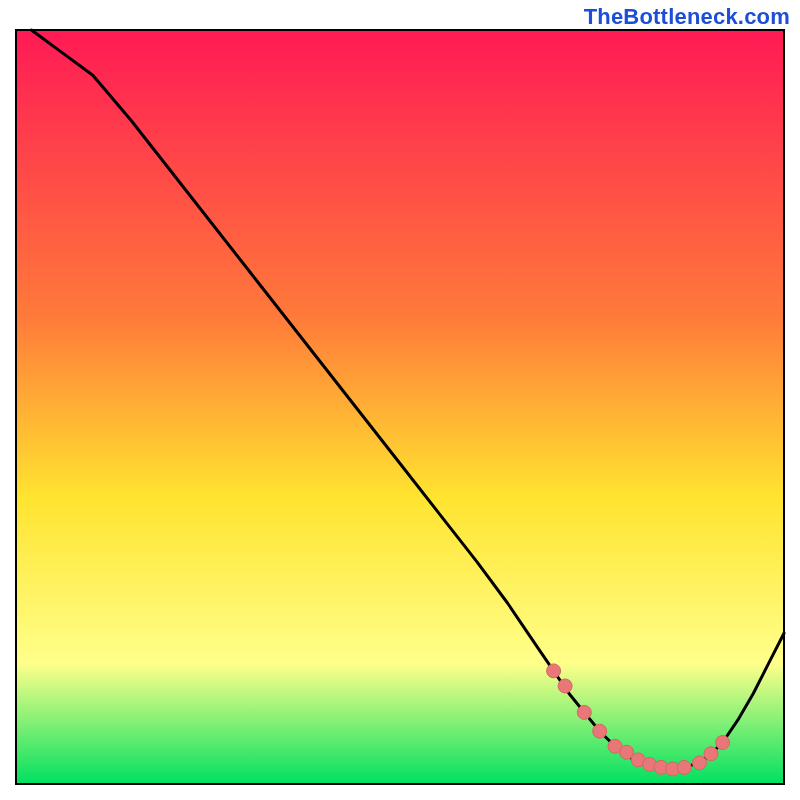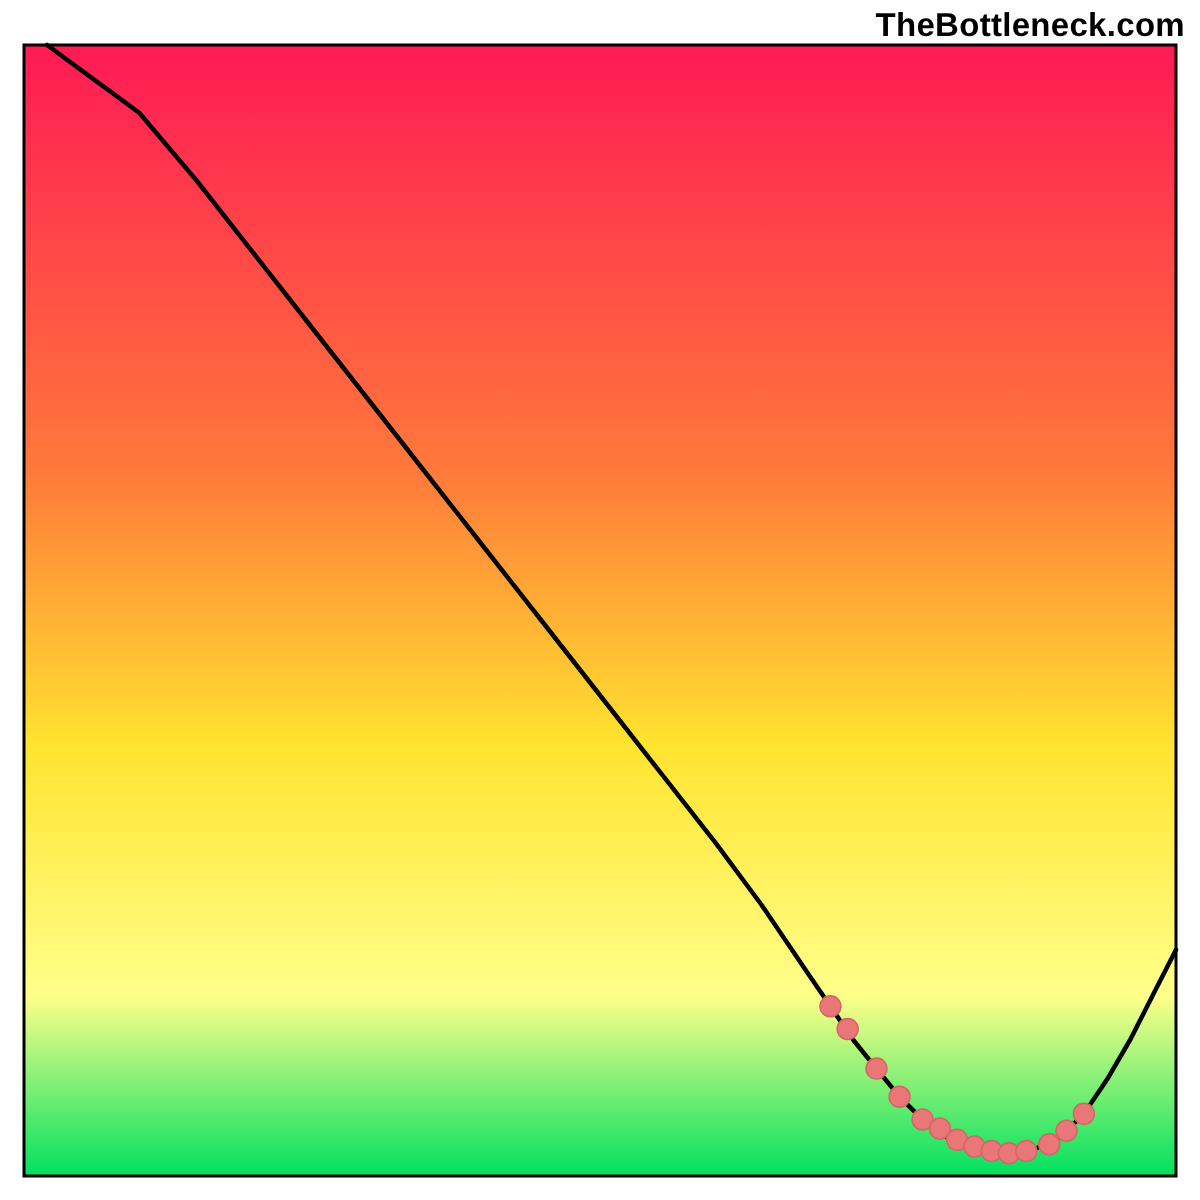--- a/index.html
+++ b/index.html
@@ -15,21 +15,21 @@
     position: relative;
     width: 800px;
     height: 800px;
   }
   .watermark {
     position: absolute;
     top: 4px;
     right: 10px;
     font-size: 22px;
     font-weight: 600;
-    color: #000000;
+    color: #1d4ed8;
     z-index: 10;
     letter-spacing: 0.2px;
   }
   svg {
     display: block;
   }
 </style>
 </head>
 <body>
 

